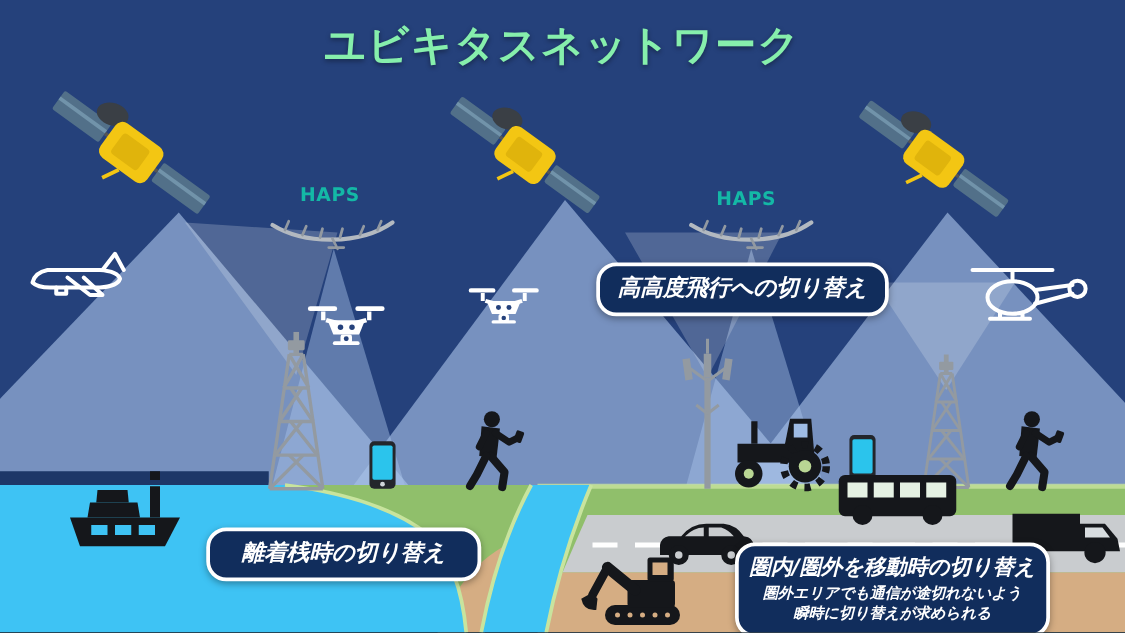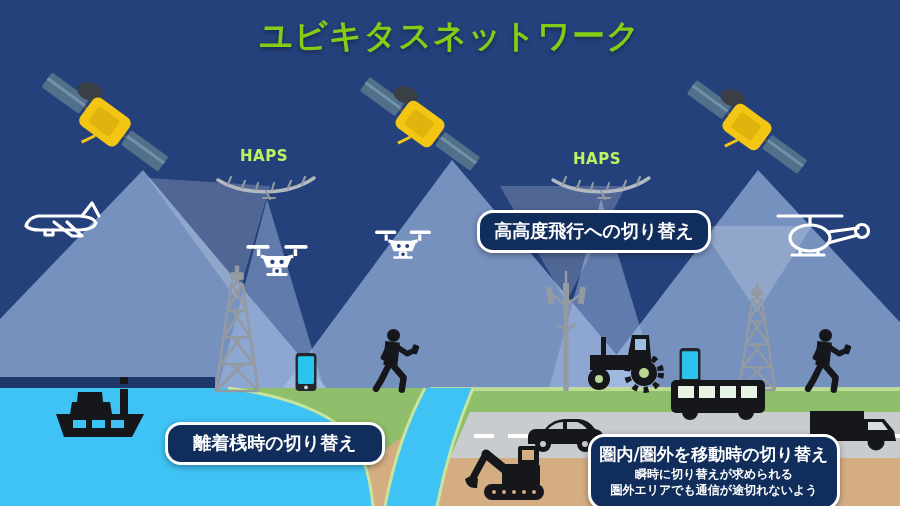--- a/index.html
+++ b/index.html
@@ -25,26 +25,26 @@
   .black{fill:var(--ink);}
   .limb{stroke:var(--ink);stroke-width:6;fill:none;stroke-linecap:round;stroke-linejoin:round;}
   .limb2{stroke:var(--ink);stroke-width:7;fill:none;stroke-linecap:round;stroke-linejoin:round;}
   .wout{fill:none;stroke:#fff;stroke-width:3.2;stroke-linecap:round;stroke-linejoin:round;}
   .struct{stroke:var(--struct);stroke-width:2.4;fill:none;}
   .structf{fill:var(--struct);}
   .cog{fill:none;stroke:var(--ink);stroke-width:6;stroke-dasharray:5 6;}
   .hapswing{fill:none;stroke:#B3B9C0;stroke-width:3.4;stroke-linecap:round;}
   .hapstick{stroke:#9299A1;stroke-width:2.2;stroke-linecap:round;}
   .page-title{position:absolute;left:0;right:0;top:14px;text-align:center;
-      color:#84cc16;font-size:33px;font-weight:800;letter-spacing:1px;
+      color:#86efac;font-size:33px;font-weight:800;letter-spacing:1px;
       text-shadow:0 2px 4px rgba(0,0,0,.4);}
-  .haps-label{position:absolute;color:#bef264;font-size:15px;font-weight:700;letter-spacing:.5px;}
+  .haps-label{position:absolute;color:#14b8a6;font-size:15px;font-weight:700;letter-spacing:.5px;}
   .callout{position:absolute;background:var(--callout);border:3px solid #fff;
       border-radius:16px;color:#fff;text-align:center;padding:7px 8px 8px;
-      box-shadow:0 2px 6px rgba(0,0,0,.35);box-sizing:border-box;}
+      box-shadow:0 2px 6px rgba(0,0,0,.35);box-sizing:border-box;font-style:italic;}
   .callout .c-title{font-weight:800;font-size:18px;line-height:1.2;}
   .callout .c-sub{font-weight:700;font-size:12px;line-height:1.3;margin-top:3px;}
   #callout-coverage .c-title{font-size:17px;}
 </style>
 </head>
 <body>
 
 <div class="stage">
 
 <svg width="900" height="506" viewBox="0 0 900 506">
@@ -243,18 +243,18 @@
     <div class="c-title">高高度飛行への切り替え</div>
   </div>
 
   <div class="callout" id="callout-docking" style="left:165px;top:422px;width:220px;">
     <div class="c-title">離着桟時の切り替え</div>
   </div>
 
   <div class="callout" id="callout-coverage" style="left:588px;top:434px;width:252px;">
     <div class="c-title">圏内/圏外を移動時の切り替え</div>
     <div class="c-sub">
+      <div>圏外エリアでも通信が途切れないよう</div>
       <div>瞬時に切り替えが求められる</div>
-      <div>圏外エリアでも通信が途切れないよう</div>
     </div>
   </div>
 
 </div>
 
 </body></html>

